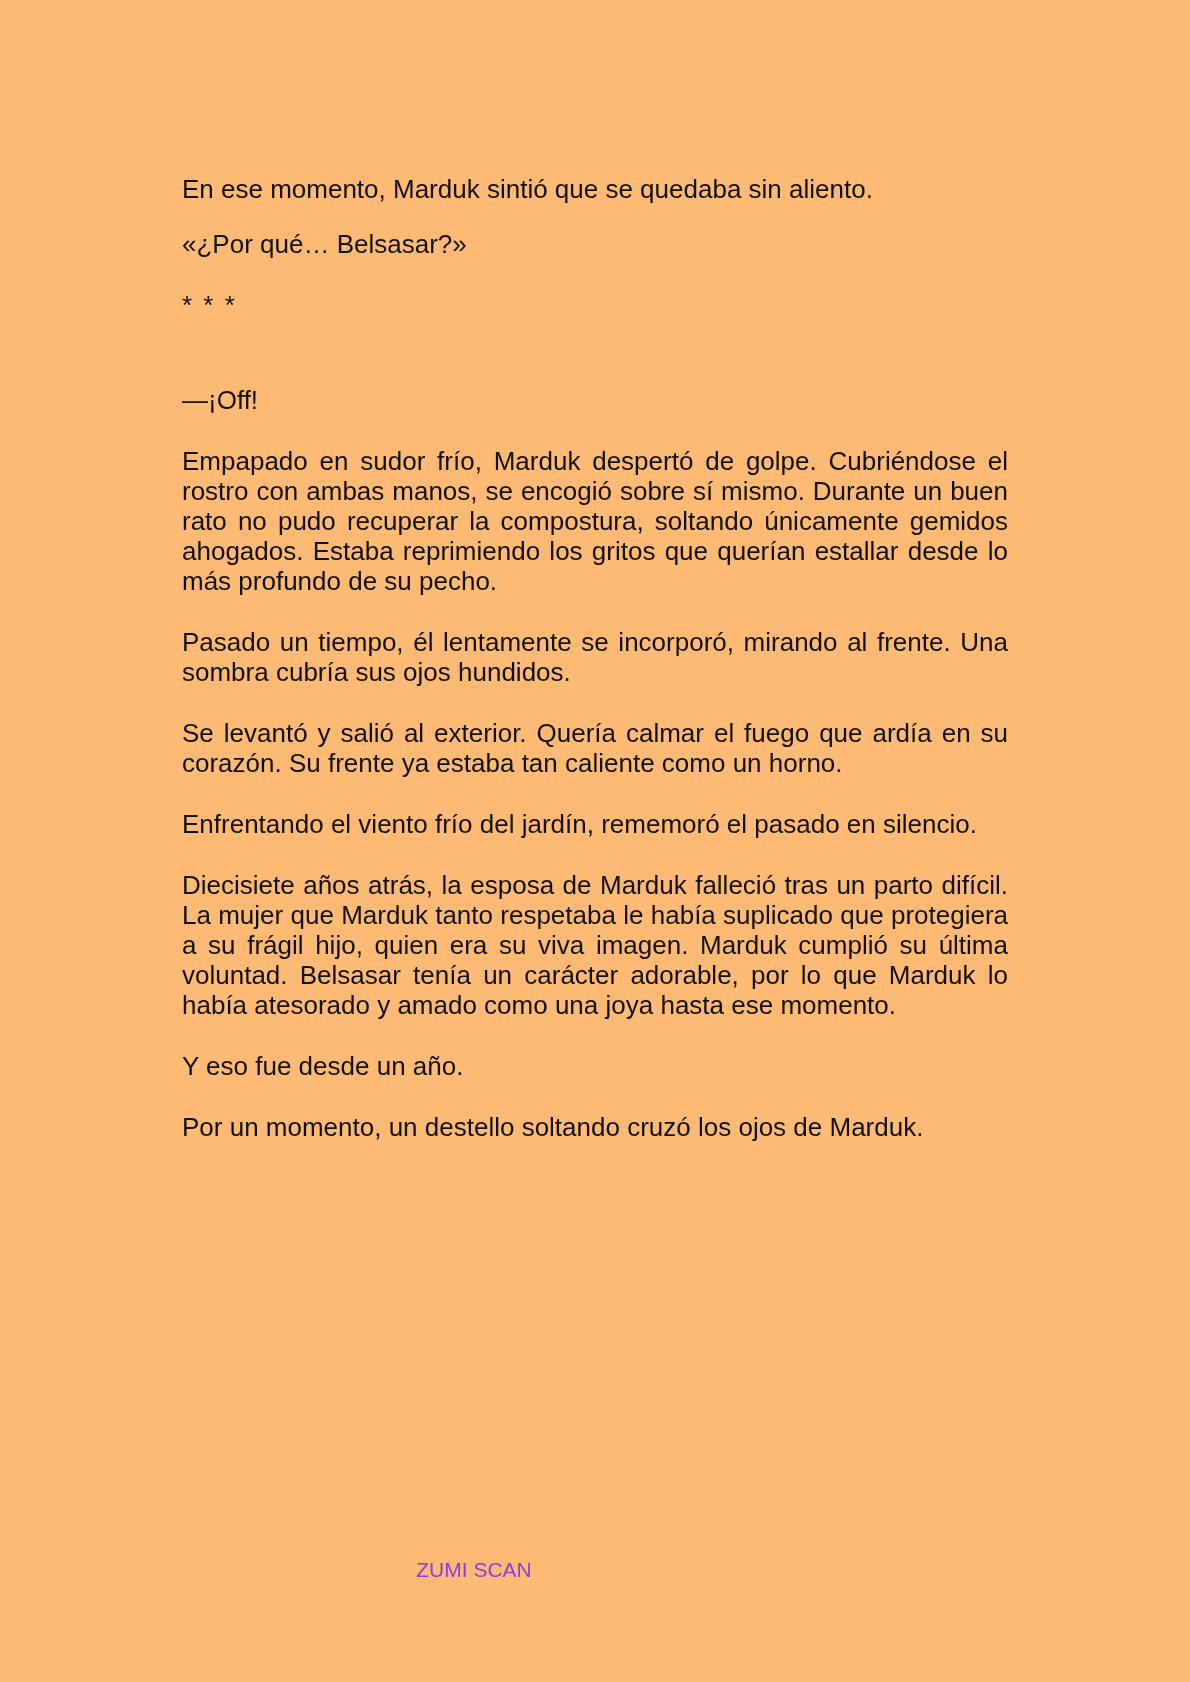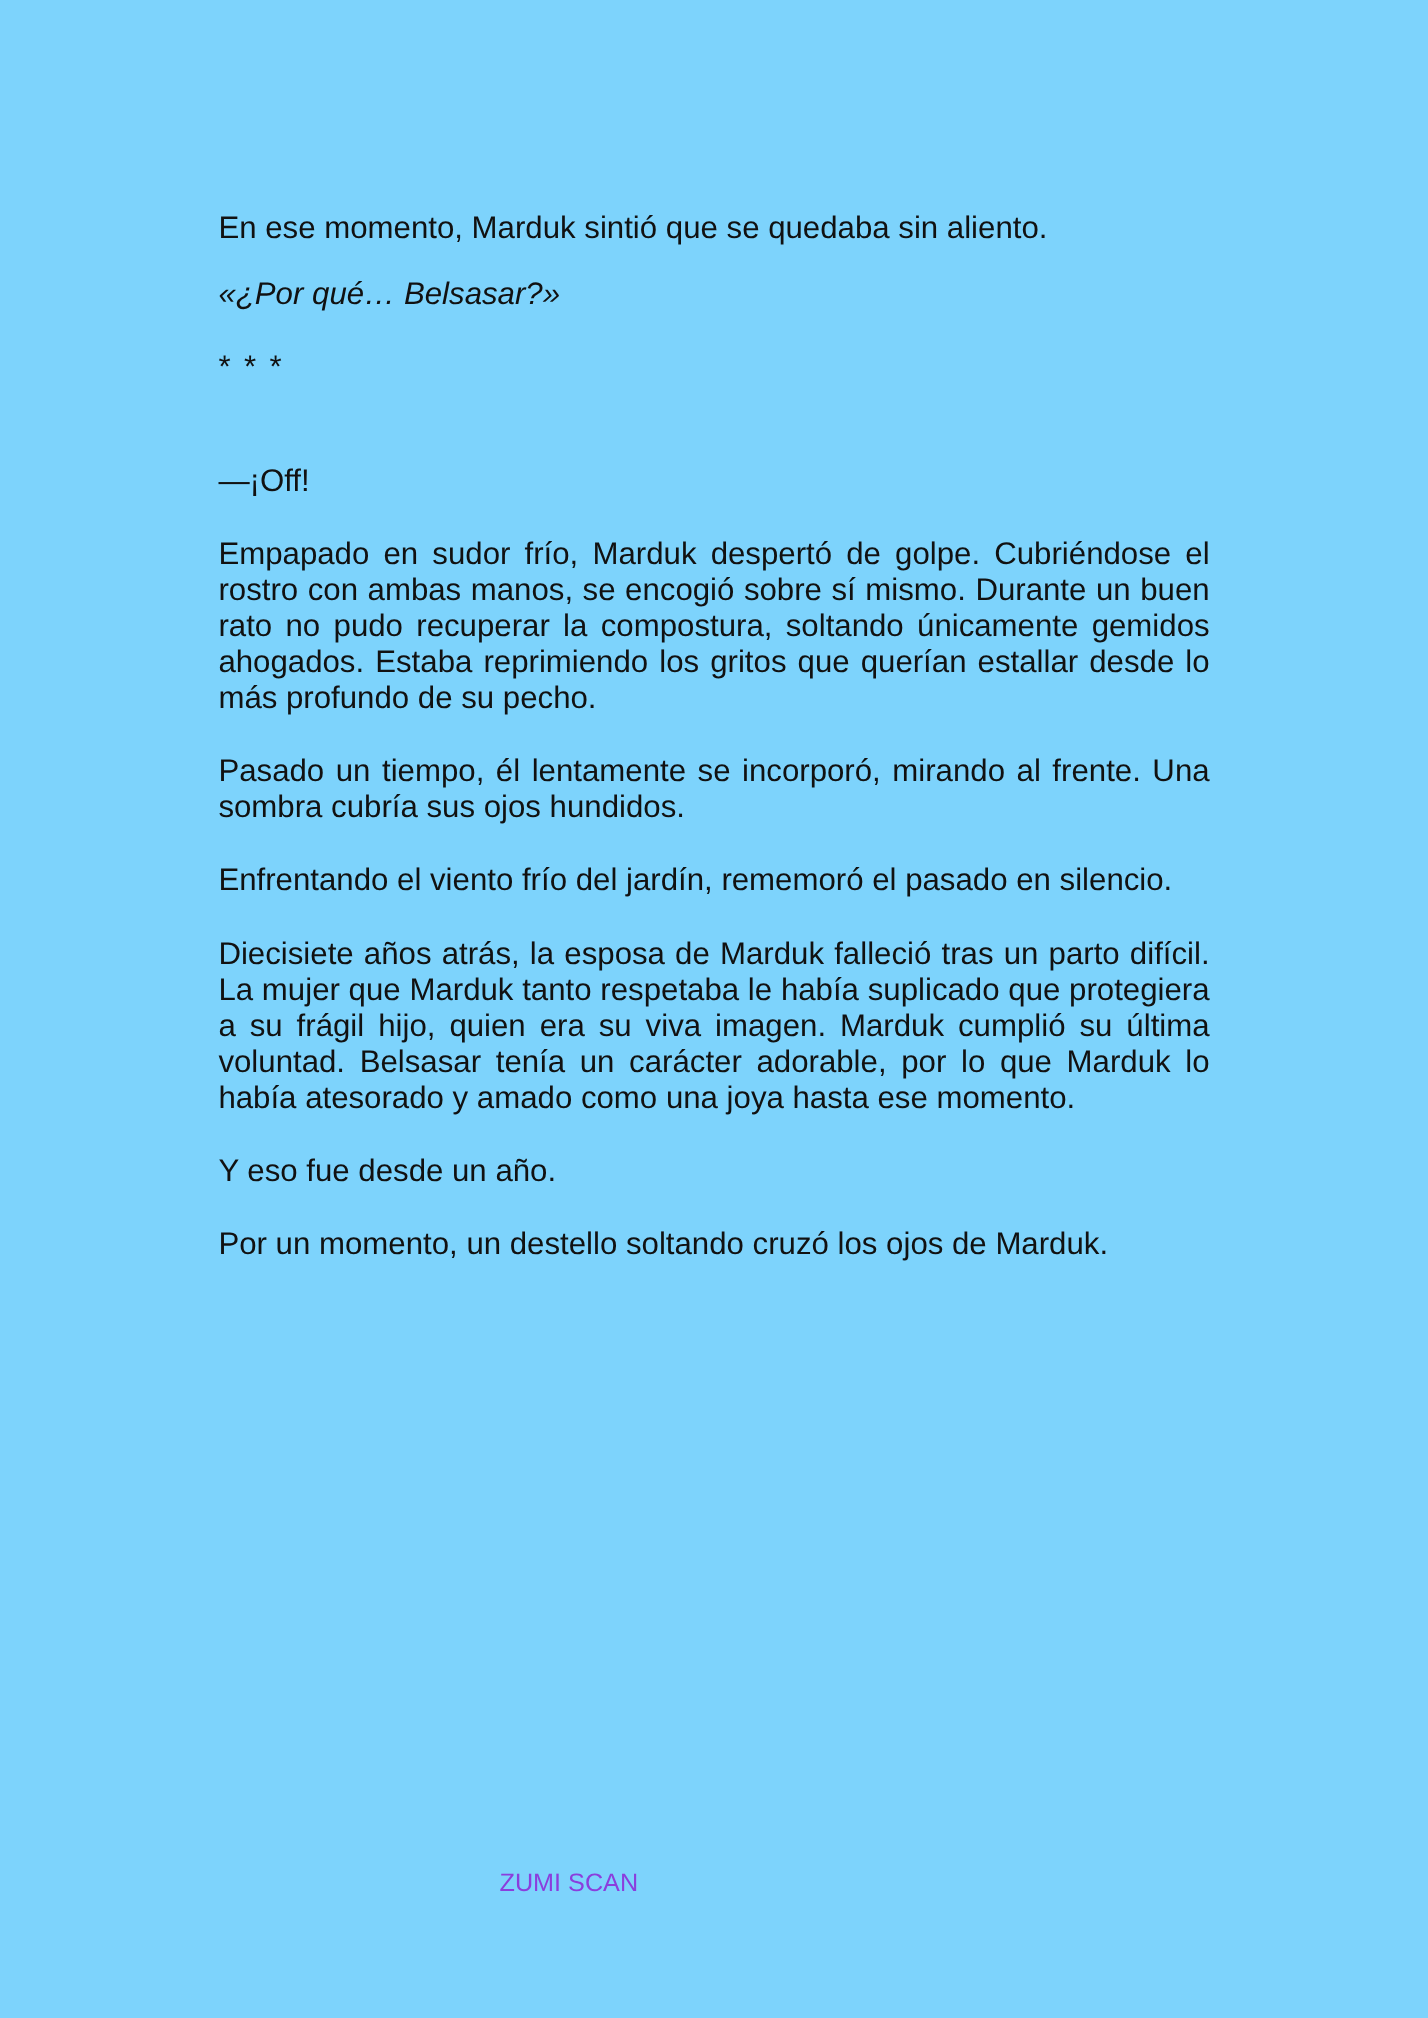--- a/index.html
+++ b/index.html
@@ -4,40 +4,40 @@
 <style>
   html, body {
     margin: 0;
     padding: 0;
     background: #ffffff;
   }
   .page {
     position: relative;
     width: 1190px;
     height: 1682px;
-    background: #7dd3fc;
+    background: #fdba74;
     overflow: hidden;
     font-family: "Liberation Sans", "DejaVu Sans", sans-serif;
   }
   .content {
     position: absolute;
     left: 182px;
     top: 174px;
     width: 826px;
     font-size: 26px;
     line-height: 30px;
     color: #111111;
     letter-spacing: 0px;
   }
   .content p {
     margin: 0 0 31px 0;
     text-align: justify;
   }
   p.opening-line   { margin-bottom: 25px; }
-  p.quote-italic   { font-style: italic; }
+  p.quote-italic   { }
   p.scene-break    { margin-bottom: 65px; letter-spacing: 2px; }
   p.justify-last   { text-align-last: justify; margin-bottom: 0; }
   .footer {
     position: absolute;
     left: 0;
     top: 1558px;
     width: 948px;
     text-align: center;
     font-size: 21px;
     line-height: 24px;
@@ -49,20 +49,21 @@
 
 <div class="page">
 
   <div class="content">
     <p class="opening-line">En ese momento, Marduk sintió que se quedaba sin aliento.</p>
     <p class="quote-italic">«¿Por qué… Belsasar?»</p>
     <p class="scene-break">* * *</p>
     <p>—¡Off!</p>
     <p>Empapado en sudor frío, Marduk despertó de golpe. Cubriéndose el rostro con ambas manos, se encogió sobre sí mismo. Durante un buen rato no pudo recuperar la compostura, soltando únicamente gemidos ahogados. Estaba reprimiendo los gritos que querían estallar desde lo más profundo de su pecho.</p>
     <p>Pasado un tiempo, él lentamente se incorporó, mirando al frente. Una sombra cubría sus ojos hundidos.</p>
+    <p>Se levantó y salió al exterior. Quería calmar el fuego que ardía en su corazón. Su frente ya estaba tan caliente como un horno.</p>
     <p>Enfrentando el viento frío del jardín, rememoró el pasado en silencio.</p>
     <p>Diecisiete años atrás, la esposa de Marduk falleció tras un parto difícil. La mujer que Marduk tanto respetaba le había suplicado que protegiera a su frágil hijo, quien era su viva imagen. Marduk cumplió su última voluntad. Belsasar tenía un carácter adorable, por lo que Marduk lo había atesorado y amado como una joya hasta ese momento.</p>
     <p>Y eso fue desde un año.</p>
     <p>Por un momento, un destello soltando cruzó los ojos de Marduk.</p>
   </div>
 
   <div class="footer">ZUMI SCAN</div>
 
 </div>
 

